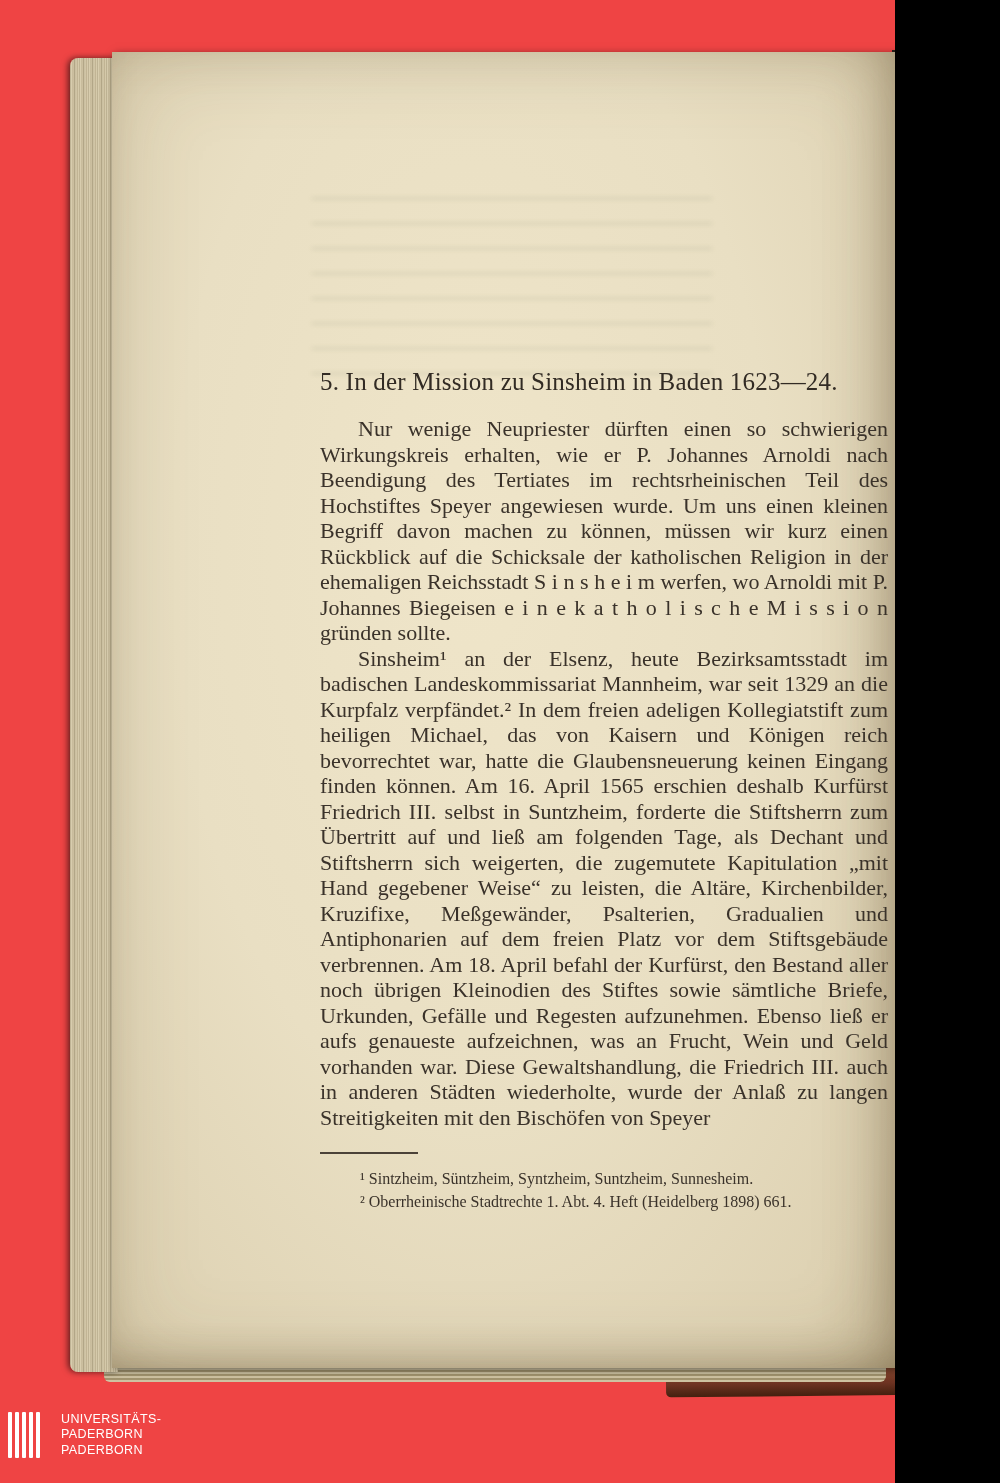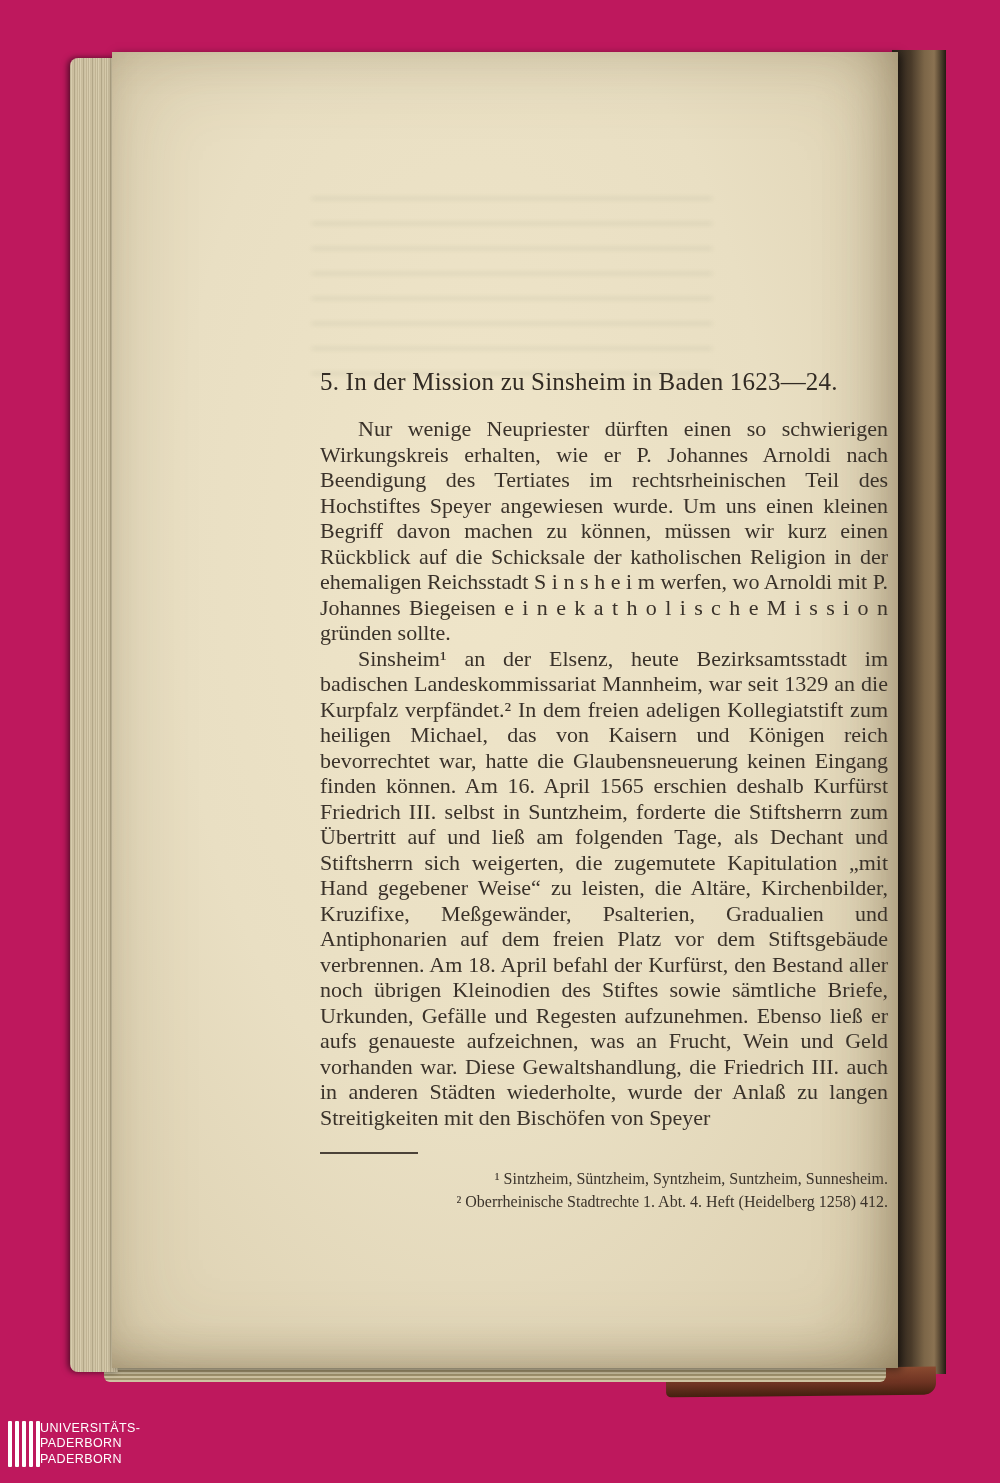--- a/index.html
+++ b/index.html
@@ -1,19 +1,19 @@
 <!DOCTYPE html>
 <html><head>
 <meta charset="utf-8">
 <style>
   * { margin:0; padding:0; box-sizing:border-box; }
   html, body { background:#000; }
   .stage {
-    position:relative; width:1000px; height:1483px;
-    background:#be185d; overflow:hidden;
+    position:relative; width:895px; height:1483px;
+    background:#ef4444; overflow:hidden;
     font-family:"Liberation Serif", serif;
   }
   
   .book { position:absolute; left:70px; top:48px; width:890px; height:1330px; }
   .page-stack {
     position:absolute; left:0; top:10px; bottom:6px; width:48px;
     background: repeating-linear-gradient(90deg,
       #b2a687 0px, #d8cdae 1.5px, #c1b494 3px, #e0d5b6 4.5px);
     border-radius:8px 0 0 8px;
     box-shadow: -2px 0 6px rgba(0,0,0,0.6);
@@ -61,26 +61,26 @@
   .para {
     font-size:22px; line-height:25.5px;
     text-align:justify; text-indent:38px;
   }
   .footnote-rule {
     width:98px; border-top:2px solid #4b4238;
     margin:22px 0 14px 0;
   }
   .footnote {
     font-size:16px; line-height:22.5px;
-    padding-left:40px; text-align:right;
+    padding-left:40px; text-align:left;
   }
   
   .watermark {
-    position:absolute; left:8px; bottom:16px;
-    display:flex; gap:0; align-items:center;
+    position:absolute; left:8px; bottom:25px;
+    display:flex; gap:21px; align-items:center;
   }
   .bars { display:flex; gap:3px; height:46px; align-items:stretch; }
   .bars span { width:4px; background:#ffffff; border-radius:1px; }
   .wm-text {
     color:#ffffff; font-family:"Liberation Sans", sans-serif;
     font-size:12.5px; line-height:15.5px; letter-spacing:0.4px;
   }
 </style>
 </head>
 <body>
@@ -100,21 +100,21 @@
         <h1 class="heading">5. In der Mission zu Sinsheim in Baden 1623—24.</h1>
 
         <p class="para">Nur wenige Neupriester dürften einen so schwierigen Wirkungskreis erhalten, wie er P. Johannes Arnoldi nach Beendigung des Tertiates im rechtsrheinischen Teil des Hochstiftes Speyer angewiesen wurde.  Um uns einen kleinen Begriff davon machen zu können, müssen wir kurz einen Rückblick auf die Schicksale der katholischen Religion in der ehemaligen Reichsstadt S i n s h e i m werfen, wo Arnoldi mit P. Johannes Biegeisen e i n e k a t h o l i s c h e  M i s s i o n gründen sollte.</p>
 
         <p class="para">Sinsheim¹ an der Elsenz, heute Bezirksamtsstadt im badischen Landeskommissariat Mannheim, war seit 1329 an die Kurpfalz verpfändet.²  In dem freien adeligen Kollegiatstift zum heiligen Michael, das von Kaisern und Königen reich bevorrechtet war, hatte die Glaubensneuerung keinen Eingang finden können.  Am 16. April 1565 erschien deshalb Kurfürst Friedrich III. selbst in Suntzheim, forderte die Stiftsherrn zum Übertritt auf und ließ am folgenden Tage, als Dechant und Stiftsherrn sich weigerten, die zugemutete Kapitulation „mit Hand gegebener Weise“ zu leisten, die Altäre, Kirchenbilder, Kruzifixe, Meßgewänder, Psalterien, Gradualien und Antiphonarien auf dem freien Platz vor dem Stiftsgebäude verbrennen.  Am 18. April befahl der Kurfürst, den Bestand aller noch übrigen Kleinodien des Stiftes sowie sämtliche Briefe, Urkunden, Gefälle und Regesten aufzunehmen.  Ebenso ließ er aufs genaueste aufzeichnen, was an Frucht, Wein und Geld vorhanden war.  Diese Gewaltshandlung, die Friedrich III. auch in anderen Städten wiederholte, wurde der Anlaß zu langen Streitigkeiten mit den Bischöfen von Speyer</p>
 
         <div class="footnote-rule"></div>
 
         <p class="footnote">¹ Sintzheim, Süntzheim, Syntzheim, Suntzheim, Sunnesheim.</p>
 
-        <p class="footnote">² Oberrheinische Stadtrechte 1. Abt. 4. Heft (Heidelberg 1258) 412.</p>
+        <p class="footnote">² Oberrheinische Stadtrechte 1. Abt. 4. Heft (Heidelberg 1898) 661.</p>
       </div>
     </div>
   </div>
 
   <div class="watermark">
     <div class="bars">
       <span></span>
         <span></span>
         <span></span>
         <span></span>

